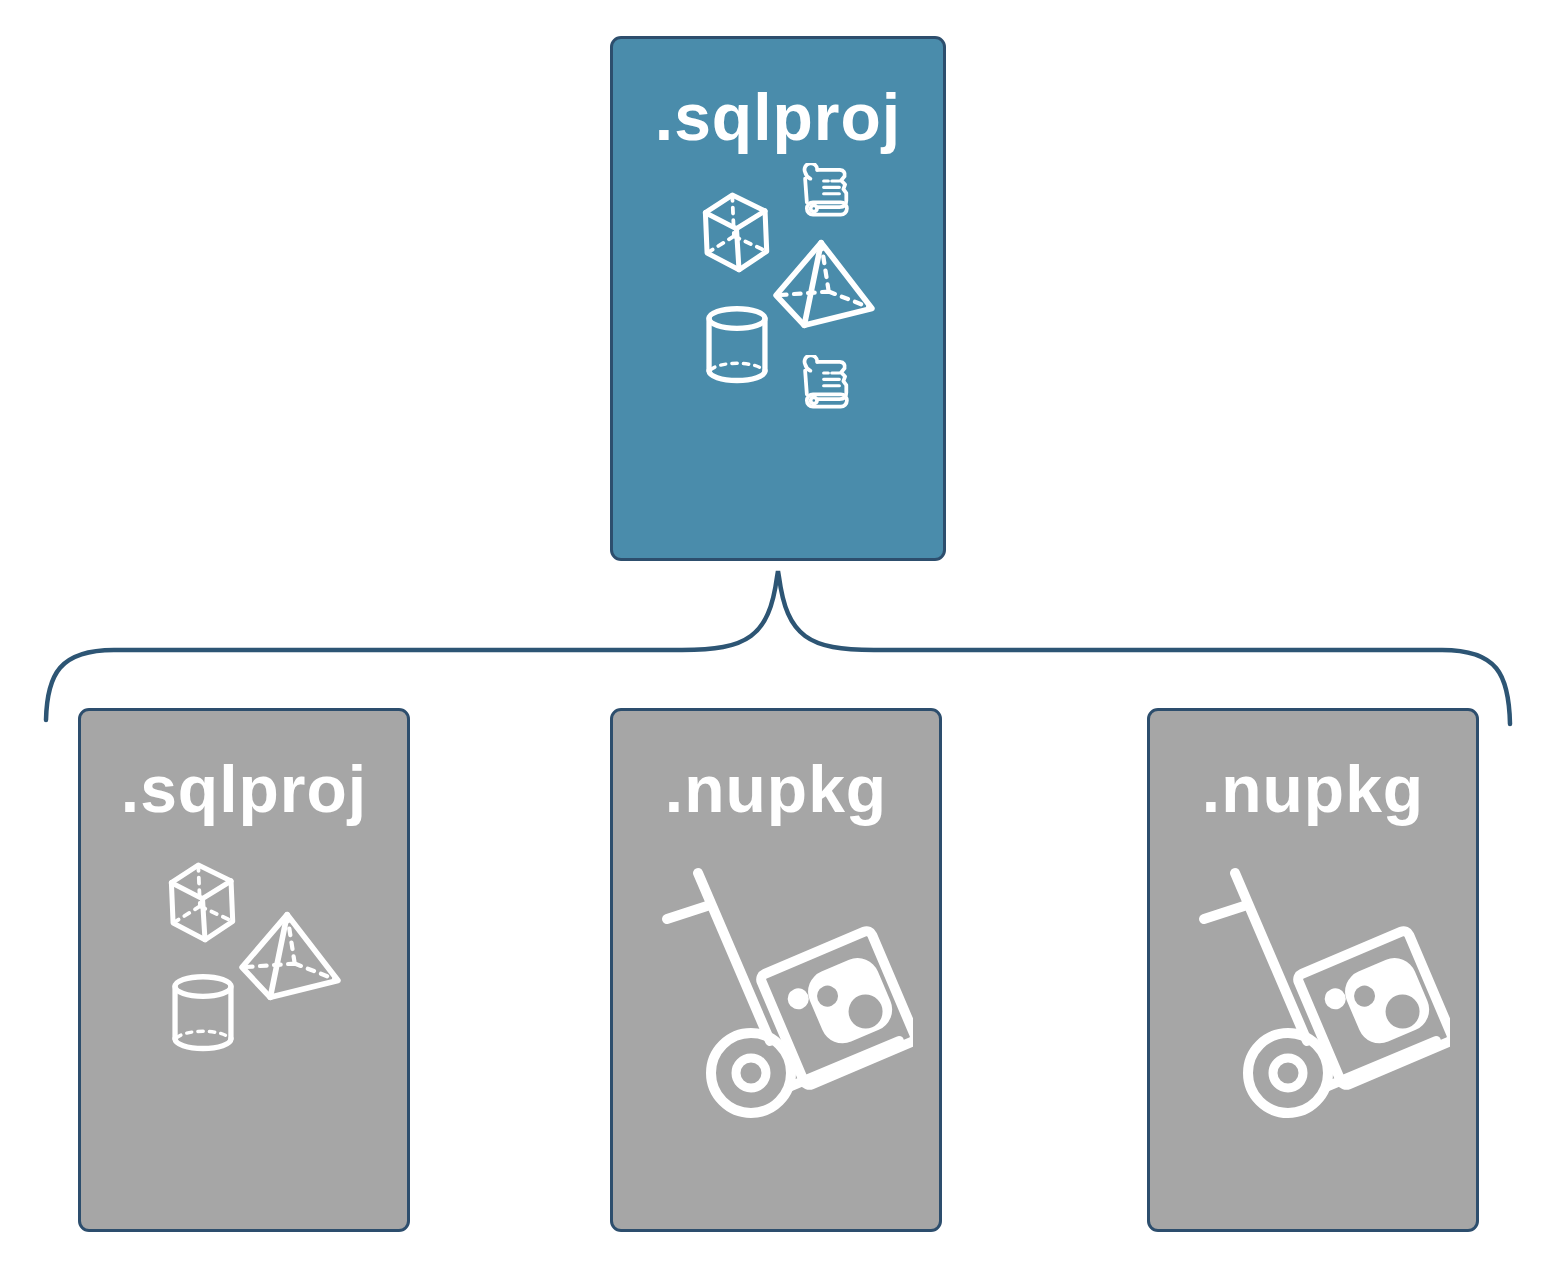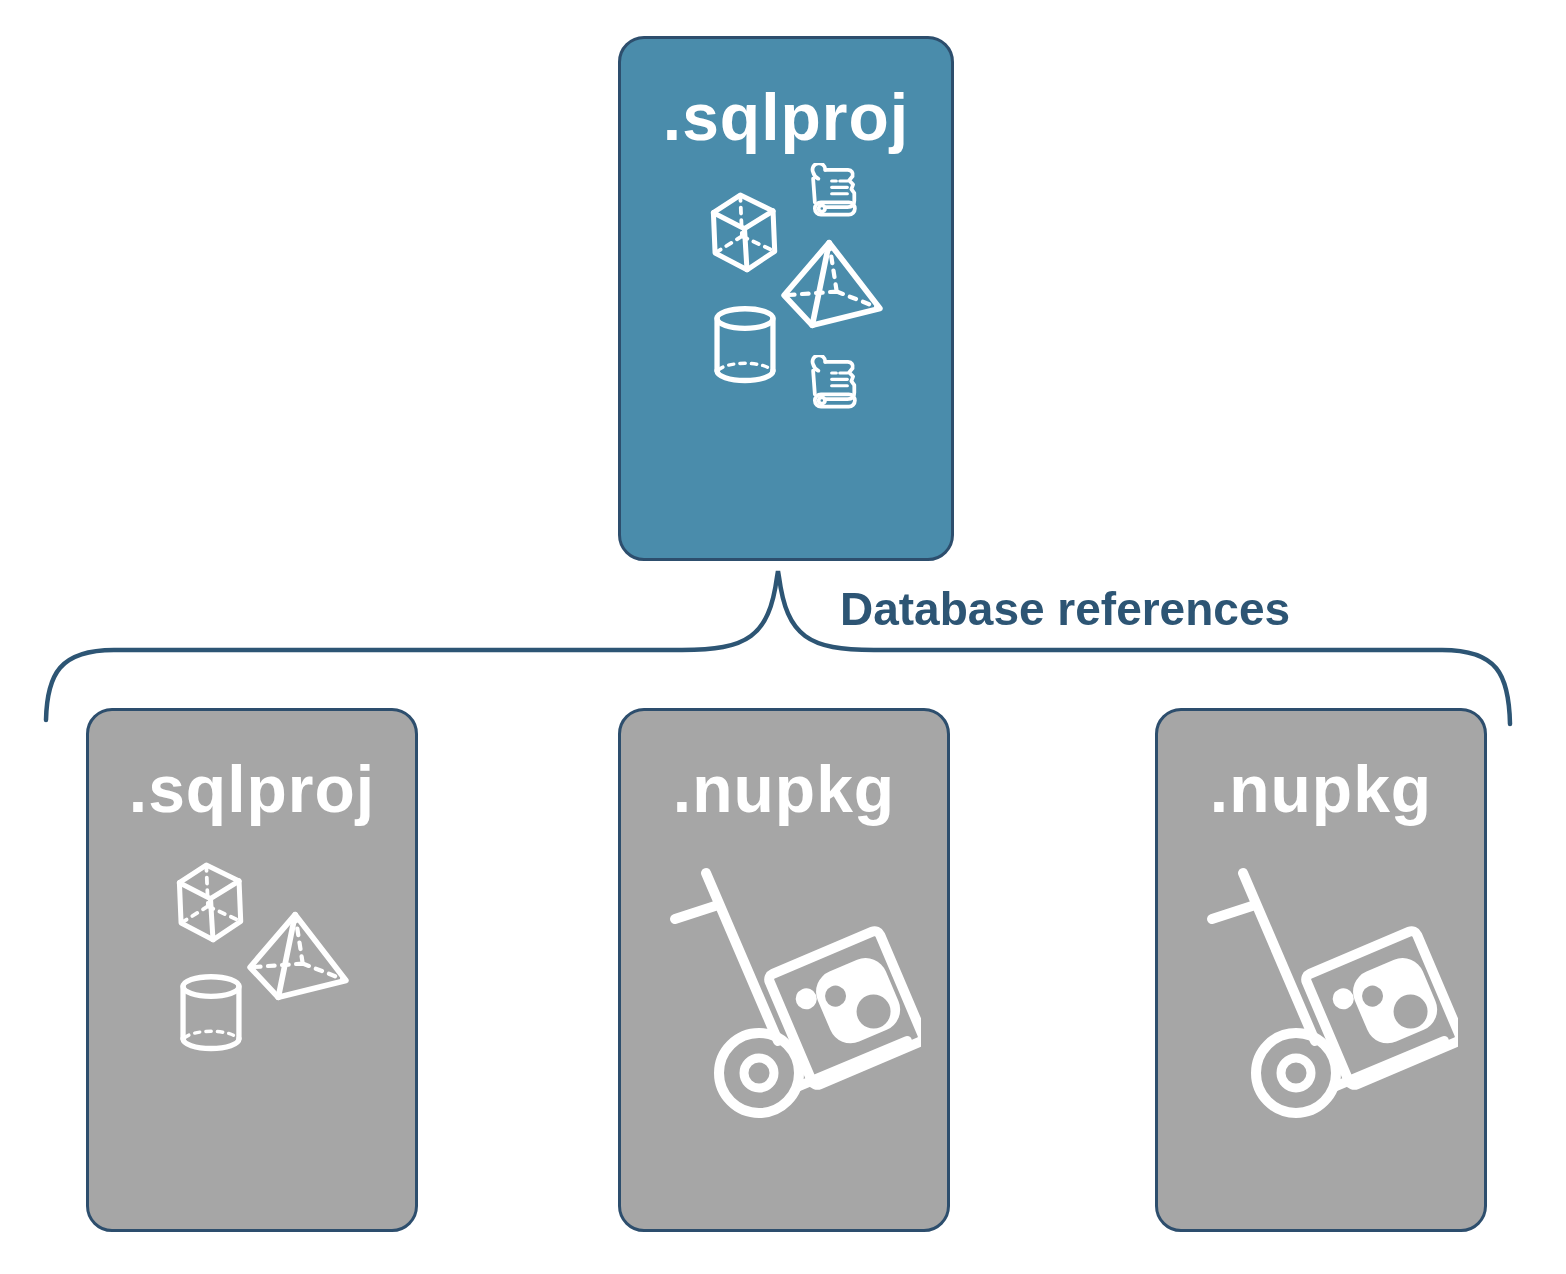--- a/index.html
+++ b/index.html
@@ -5,21 +5,21 @@
   html,body{margin:0;padding:0;background:#ffffff;}
   .canvas{
     position:relative;width:1566px;height:1274px;background:#ffffff;
     font-family:"Liberation Sans",sans-serif;overflow:hidden;
   }
   .brace{position:absolute;left:0;top:0;width:1566px;height:1274px;pointer-events:none;}
   .edge-label{
     position:absolute;left:840px;top:582px;
     font-size:46px;font-weight:bold;color:#2d5574;letter-spacing:0px;white-space:nowrap;
   }
-  .node{position:absolute;border:3.5px solid #2d4e6d;border-radius:26px;box-sizing:border-box;margin-left:8px;}
+  .node{position:absolute;border:3.5px solid #2d4e6d;border-radius:11px;box-sizing:border-box;}
   .node-root{left:610px;top:36px;width:336px;height:525px;background:#4a8cab;}
   .node-child{top:708px;width:332px;height:524px;background:#a6a6a6;}
   .node-child-1{left:78px;}
   .node-child-2{left:610px;}
   .node-child-3{left:1147px;}
   .node-label{
     position:absolute;left:0;right:0;top:40px;text-align:center;
     font-size:66px;font-weight:bold;color:#ffffff;letter-spacing:1px;
   }
   .icon{position:absolute;}
@@ -35,21 +35,20 @@
 </style>
 </head>
 <body>
 
 <div class="canvas">
 
   <svg class="brace" viewBox="0 0 1566 1274" xmlns="http://www.w3.org/2000/svg">
     <path d="M 46 720 C 47 674 60 650 114 650 L 682 650 C 747 650 769 637 777 577 L 778 571 L 779 577 C 787 637 809 650 874 650 L 1442 650 C 1497 650 1509 674 1510 724" fill="none" stroke="#2d5574" stroke-width="4.5" stroke-linecap="round"></path>
   </svg>
 
-  <div class="edge-label">Database references</div>
 
   <div class="node node-root">
     <div class="node-label">.sqlproj</div>
 
     <svg class="icon icon-cube-a" viewBox="0 0 100 102" xmlns="http://www.w3.org/2000/svg">
       <g fill="none" stroke="#ffffff" stroke-linejoin="round" stroke-linecap="round">
         <path d="M42 7 L81 26 L83 74 L50 96 L12 76 L10 28 Z" stroke-width="6"></path>
         <path d="M10 28 L47 47 L81 26" stroke-width="6"></path>
         <path d="M47 47 L50 96" stroke-width="6"></path>
         <path d="M42 7 L44 56 M44 56 L12 76 M44 56 L83 74" stroke-width="4.5" stroke-dasharray="7 8"></path>

